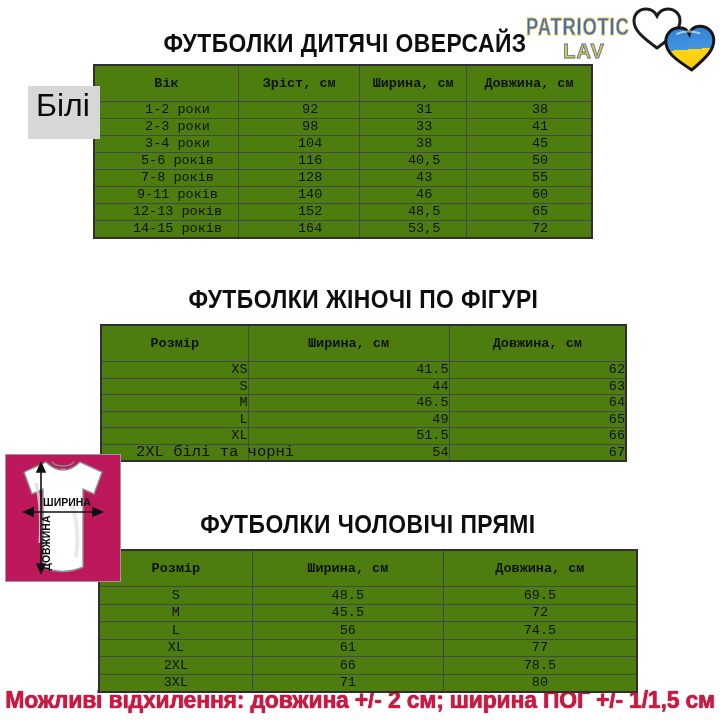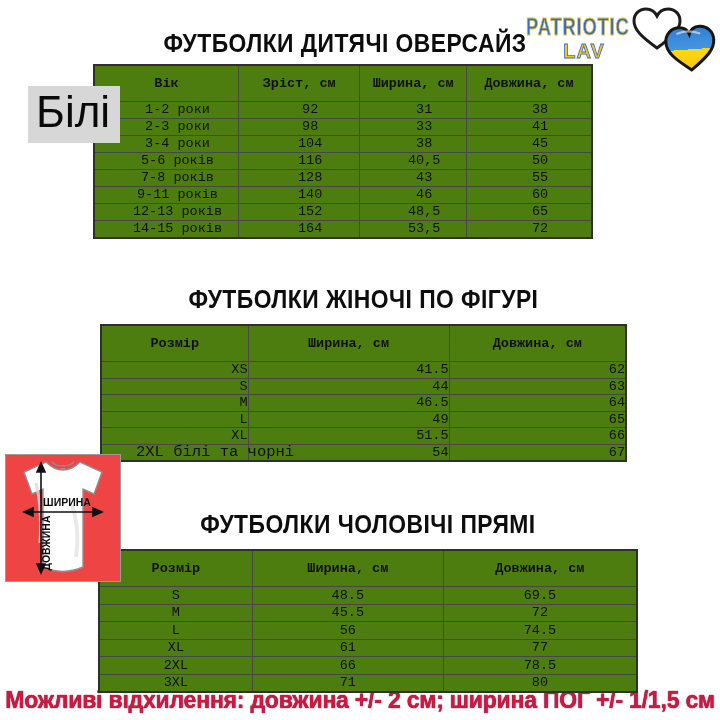--- a/index.html
+++ b/index.html
@@ -26,22 +26,22 @@
   }
   #logo .word2{
     position:absolute;left:28px;top:38px;width:60px;text-align:center;
     font-family:"Liberation Sans",sans-serif;font-weight:700;font-size:20px;
     color:var(--logo-yellow,#f3c81d);-webkit-text-stroke:.8px #3a6cc5;letter-spacing:1px;
   }
   #hearts{position:absolute;right:0;top:0;}
   
   #variant-badge{
     position:absolute;left:28px;top:86px;z-index:4;background:#d7d7d7;
-    font-family:"Liberation Sans","DejaVu Sans",sans-serif;font-size:44px;font-weight:500;
-    color:#0a0a0a;padding:1px 10px 5px 8px;line-height:1.15;
+    font-family:"Liberation Sans","DejaVu Sans",sans-serif;font-size:32px;font-weight:500;
+    color:#0a0a0a;padding:1px 10px 15px 8px;line-height:1.15;
   }
   
   .tbl{position:absolute;z-index:1;}
   #tbl-kids {left:93px;top:64px;width:500px;}
   #tbl-women{left:100px;top:324px;width:527px;}
   #tbl-men  {left:98px;top:549px;width:540px;}
   .tbl table{
     width:100%;border-collapse:collapse;table-layout:fixed;background:#4d7c0f;
     border:2px solid #2f2f2f;font-family:Liberation Mono, monospace;
   }
@@ -54,21 +54,21 @@
   #tbl-kids  col:nth-child(1){width:29%}  #tbl-kids  col:nth-child(2){width:24.4%}
   #tbl-kids  col:nth-child(3){width:21.4%}#tbl-kids  col:nth-child(4){width:25.2%}
   #tbl-women col:nth-child(1){width:28%}  #tbl-women col:nth-child(2){width:38.3%}
   #tbl-women col:nth-child(3){width:33.7%}
   #tbl-men   col:nth-child(1){width:28.5%}#tbl-men   col:nth-child(2){width:35.5%}
   #tbl-men   col:nth-child(3){width:36%}
   .spill{display:inline-block;white-space:nowrap;transform:translateX(34px);font-size:15.5px;}
   
   #diagram{
     position:absolute;left:5px;top:454px;width:116px;height:128px;z-index:4;
-    background:#ef4444;border:1px solid #9a9a9a;box-sizing:border-box;
+    background:#be185d;border:1px solid #9a9a9a;box-sizing:border-box;
   }
   
   #footer-note{
     position:absolute;left:0;top:687px;width:720px;text-align:center;
     font-family:"Liberation Sans","DejaVu Sans",sans-serif;font-weight:700;font-size:23px;
     color:var(--accent-red,#d3163a);letter-spacing:-.2px;
     text-shadow:0 0 1px #7c2b63,0 0 1px #7c2b63;
     white-space:nowrap;
   }
 </style>

